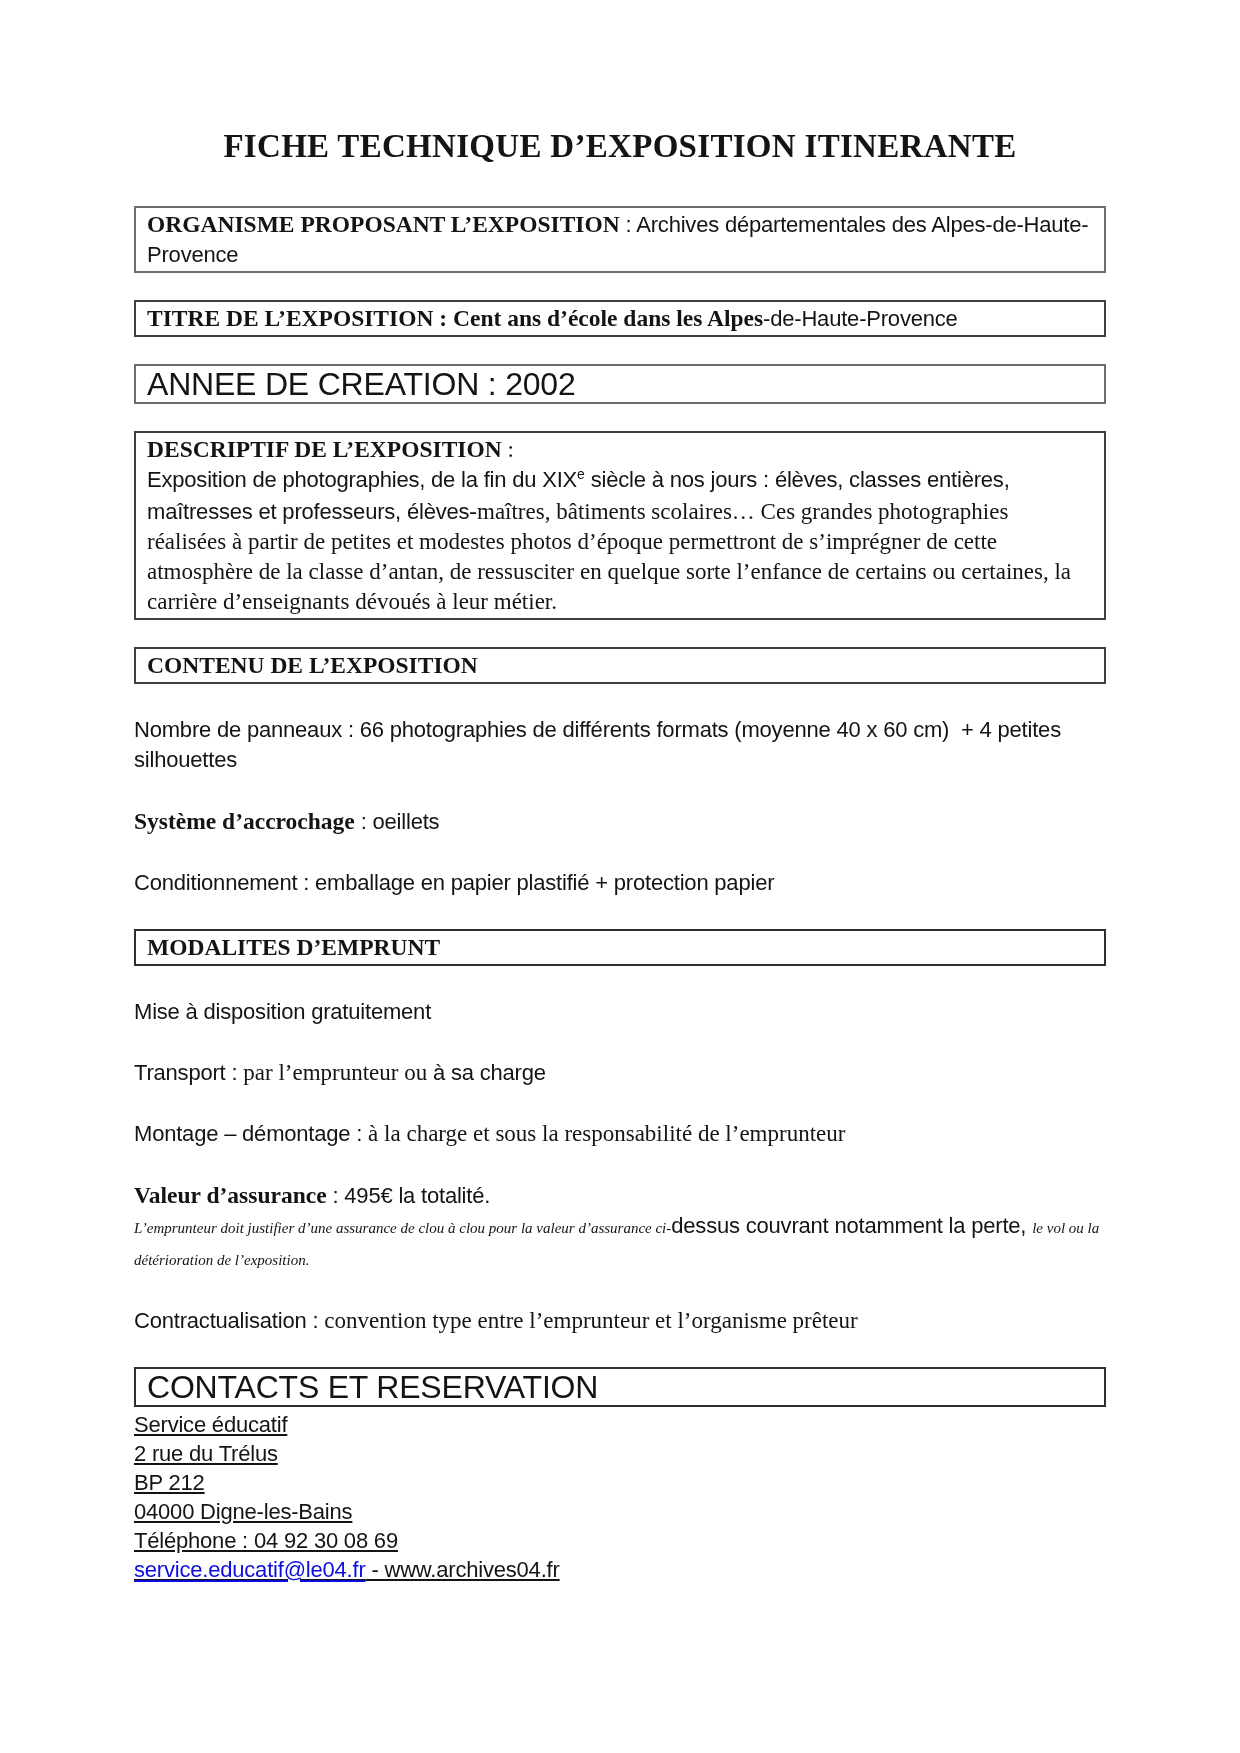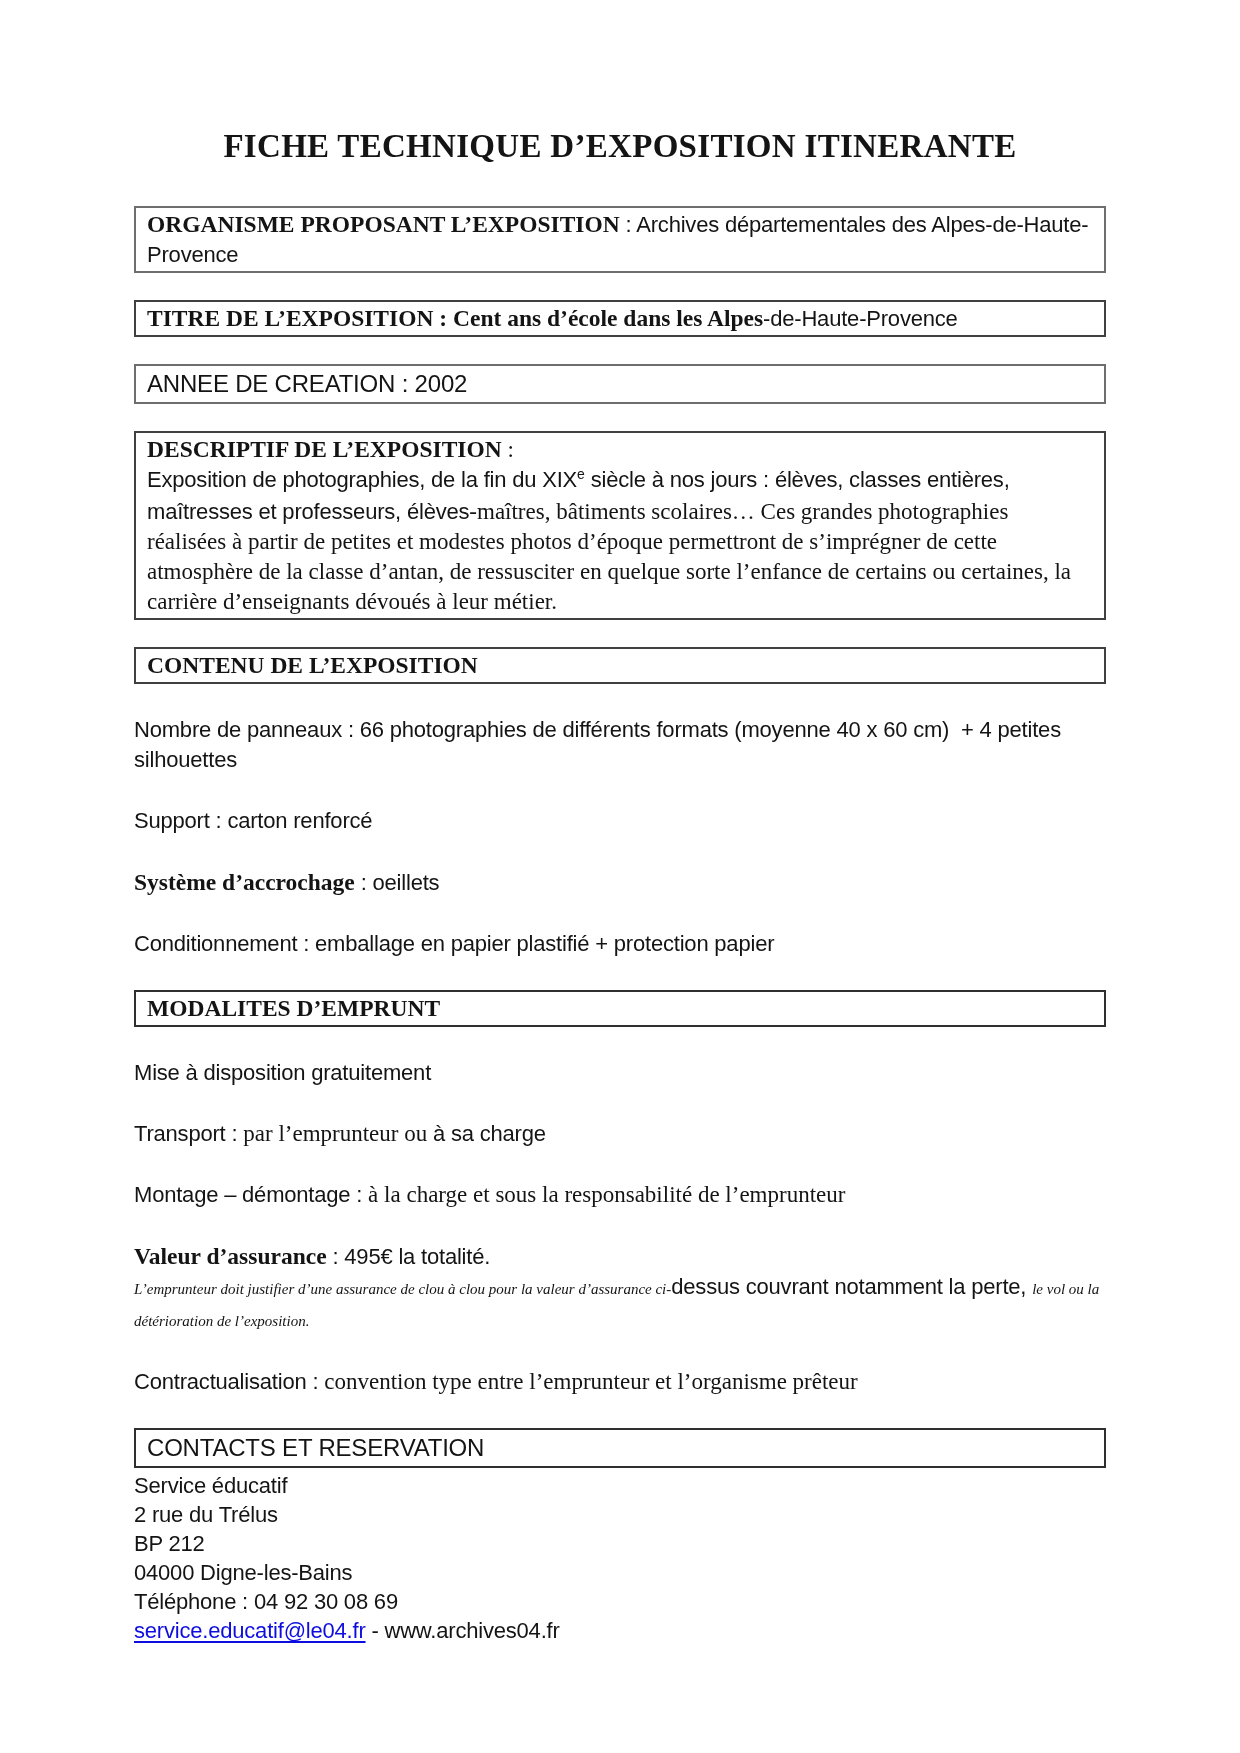--- a/index.html
+++ b/index.html
@@ -21,26 +21,26 @@
     padding:1px 11px;
     margin:0 0 27px 0;
     background:#fff;
   }
   .box.thin{border-color:#6e6e6e;}
   .box.dark{border-color:#2f2f2f;}
   .bserif{font-family:"Liberation Serif",serif;font-weight:700;font-size:23.5px;letter-spacing:0;}
   .rserif{font-family:"Liberation Serif",serif;font-weight:400;font-size:23px;letter-spacing:0;}
   .iserif{font-family:"Liberation Serif",serif;font-style:italic;font-size:15px;letter-spacing:0;}
   .sans{font-family:"Liberation Sans",sans-serif;}
-  .big{font-size:24px;line-height:34px;}
+  .big{font-size:32px;line-height:34px;}
   .p{margin:31px 0;}
   .p.tight{margin:31px 0 0 0;}
   .noGapTop{margin-top:0;}
   .sup{font-size:14px;position:relative;top:-8px;letter-spacing:0;}
-  .addr{margin:3px 0 0 0;line-height:29px;}
+  .addr{margin:3px 0 0 0;line-height:29px;text-decoration:underline;}
   .addr div{min-height:29px;}
   a.email{color:#0d0de0;text-decoration:underline;text-underline-offset:3px;}
 </style>
 </head>
 <body>
 
 <div class="page">
 
   <div class="doc-title">FICHE TECHNIQUE D’EXPOSITION ITINERANTE</div>
 
@@ -60,21 +60,20 @@
     <div><span class="bserif">DESCRIPTIF DE L’EXPOSITION</span><span class="rserif"> :</span></div>
     <div><span class="sans">Exposition de photographies, de la fin du XIX</span><span class="sans sup">e</span><span class="sans"> siècle à nos jours : élèves, classes entières, maîtresses et professeurs, élèves</span><span class="rserif">-maîtres, bâtiments scolaires… Ces grandes photographies réalisées à partir de petites et modestes photos d’époque permettront de s’imprégner de cette atmosphère de la classe d’antan, de ressusciter en quelque sorte l’enfance de certains ou certaines, la carrière d’enseignants dévoués à leur métier.</span></div>
   </div>
 
   <div class="box">
     <span class="bserif">CONTENU DE L’EXPOSITION</span>
   </div>
 
   <div class="p">Nombre de panneaux : 66 photographies de différents formats (moyenne 40 x 60 cm) &nbsp;+ 4 petites silhouettes</div>
 
-  <div class="p">Support : carton renforcé</div>
 
   <div class="p">
     <span class="bserif">Système d’accrochage</span><span class="sans"> : oeillets</span>
   </div>
 
   <div class="p">Conditionnement : emballage en papier plastifié + protection papier</div>
 
   <div class="box dark">
     <span class="bserif">MODALITES D’EMPRUNT</span>
   </div>

